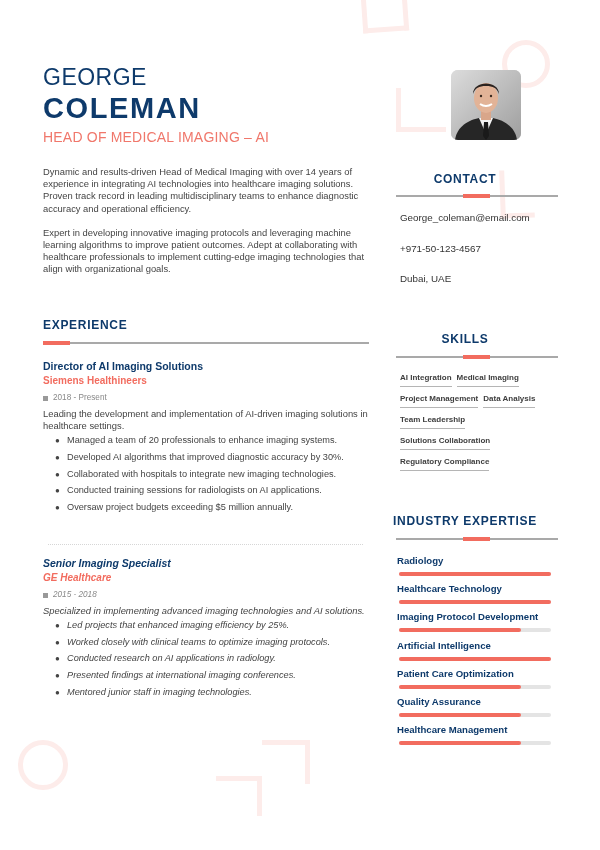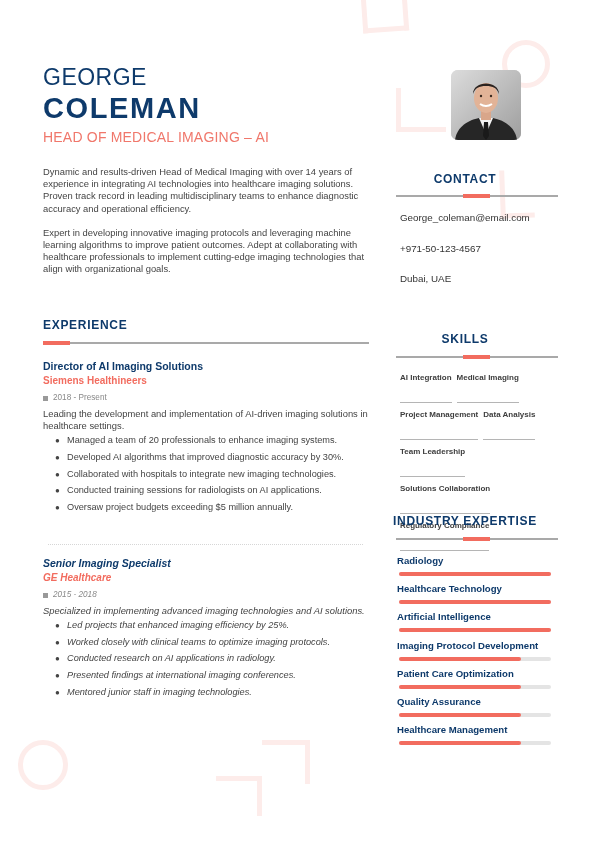--- a/index.html
+++ b/index.html
@@ -41,21 +41,21 @@
 
   .dotted-sep { position: absolute; left: 48px; top: 544px; width: 315px; border-top: 1px dotted #d6d6d6; }
 
   .sec-title-right { position: absolute; left: 384px; width: 162px; text-align: center; font-size: 12px; font-weight: bold; color: #0e3a6b; letter-spacing: 0.7px; }
   .rule-right { position: absolute; left: 396px; width: 162px; height: 1.5px; background: #a9a9a9; }
   .rule-right .accent { position: absolute; left: 67px; top: -1px; width: 27px; height: 4px; background: #f26c5f; }
 
   .contact-item { position: absolute; left: 400px; font-size: 9.8px; color: #333; }
 
   .skills { position: absolute; left: 400px; top: 373px; width: 160px; display: flex; flex-wrap: wrap; column-gap: 5px; row-gap: 7px; }
-  .skill-tag { font-size: 8px; font-weight: bold; color: #3e3e3e; padding-bottom: 19px; border-bottom: 1.4px solid #b5b5b5; line-height: 10px; }
+  .skill-tag { font-size: 8px; font-weight: bold; color: #3e3e3e; padding-bottom: 3px; border-bottom: 1.4px solid #b5b5b5; line-height: 10px; }
 
   .expertise { position: absolute; left: 397px; top: 555px; width: 160px; }
   .exp-item { height: 28.2px; }
   .exp-label { font-size: 9.6px; font-weight: bold; color: #0e3a6b; line-height: 12px; }
   .exp-track { margin-top: 5px; margin-left: 2px; width: 152px; height: 4px; background: #e4e4e4; border-radius: 2px; position: relative; }
   .exp-fill { position: absolute; left: 0; top: 0; height: 4px; background: #f26c5f; border-radius: 2px; }
 </style>
 </head>
 <body>
 
@@ -203,32 +203,32 @@
         <div class="exp-fill" style="width: 100%; background: rgb(242, 108, 95);"></div>
       </div>
   </div>
   <div class="exp-item">
     <div class="exp-label">Healthcare Technology</div>
     <div class="exp-track" style="background: rgb(228, 228, 228);">
         <div class="exp-fill" style="width: 100%; background: rgb(242, 108, 95);"></div>
       </div>
   </div>
   <div class="exp-item">
+    <div class="exp-label">Imaging Protocol Development</div>
+    <div class="exp-track" style="background: rgb(228, 228, 228);">
+        <div class="exp-fill" style="width: 80%; background: rgb(242, 108, 95);"></div>
+      </div>
+  </div>
+  <div class="exp-item">
     <div class="exp-label">Artificial Intelligence</div>
     <div class="exp-track" style="background: rgb(228, 228, 228);">
         <div class="exp-fill" style="width: 100%; background: rgb(242, 108, 95);"></div>
       </div>
   </div>
   <div class="exp-item">
-    <div class="exp-label">Imaging Protocol Development</div>
-    <div class="exp-track" style="background: rgb(228, 228, 228);">
-        <div class="exp-fill" style="width: 80%; background: rgb(242, 108, 95);"></div>
-      </div>
-  </div>
-  <div class="exp-item">
     <div class="exp-label">Patient Care Optimization</div>
     <div class="exp-track" style="background: rgb(228, 228, 228);">
         <div class="exp-fill" style="width: 80%; background: rgb(242, 108, 95);"></div>
       </div>
   </div>
   <div class="exp-item">
     <div class="exp-label">Quality Assurance</div>
     <div class="exp-track" style="background: rgb(228, 228, 228);">
         <div class="exp-fill" style="width: 80%; background: rgb(242, 108, 95);"></div>
       </div>

